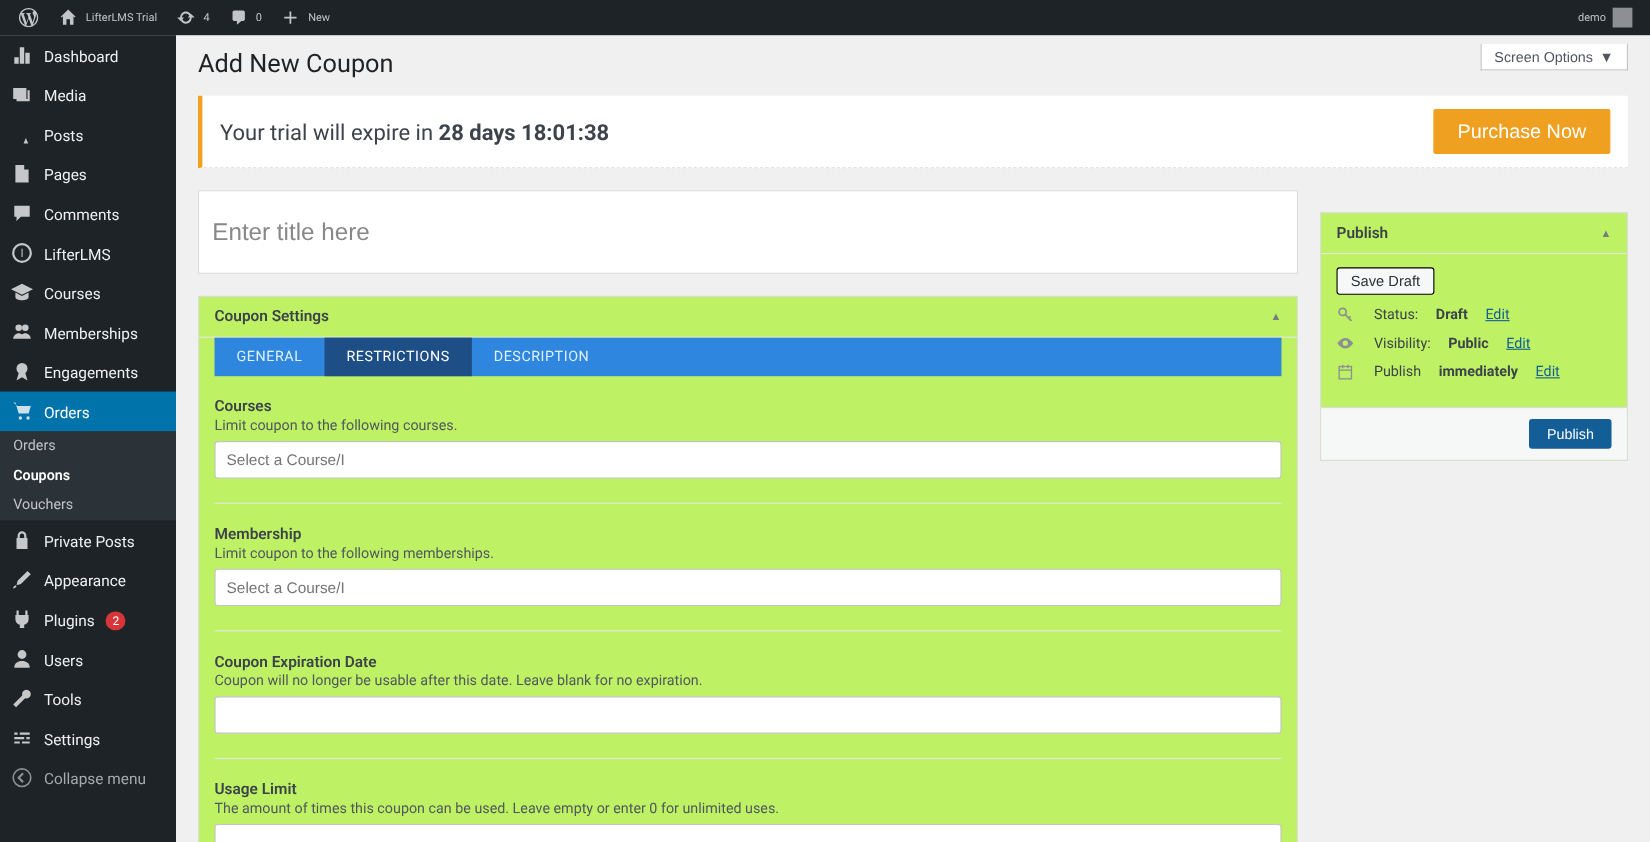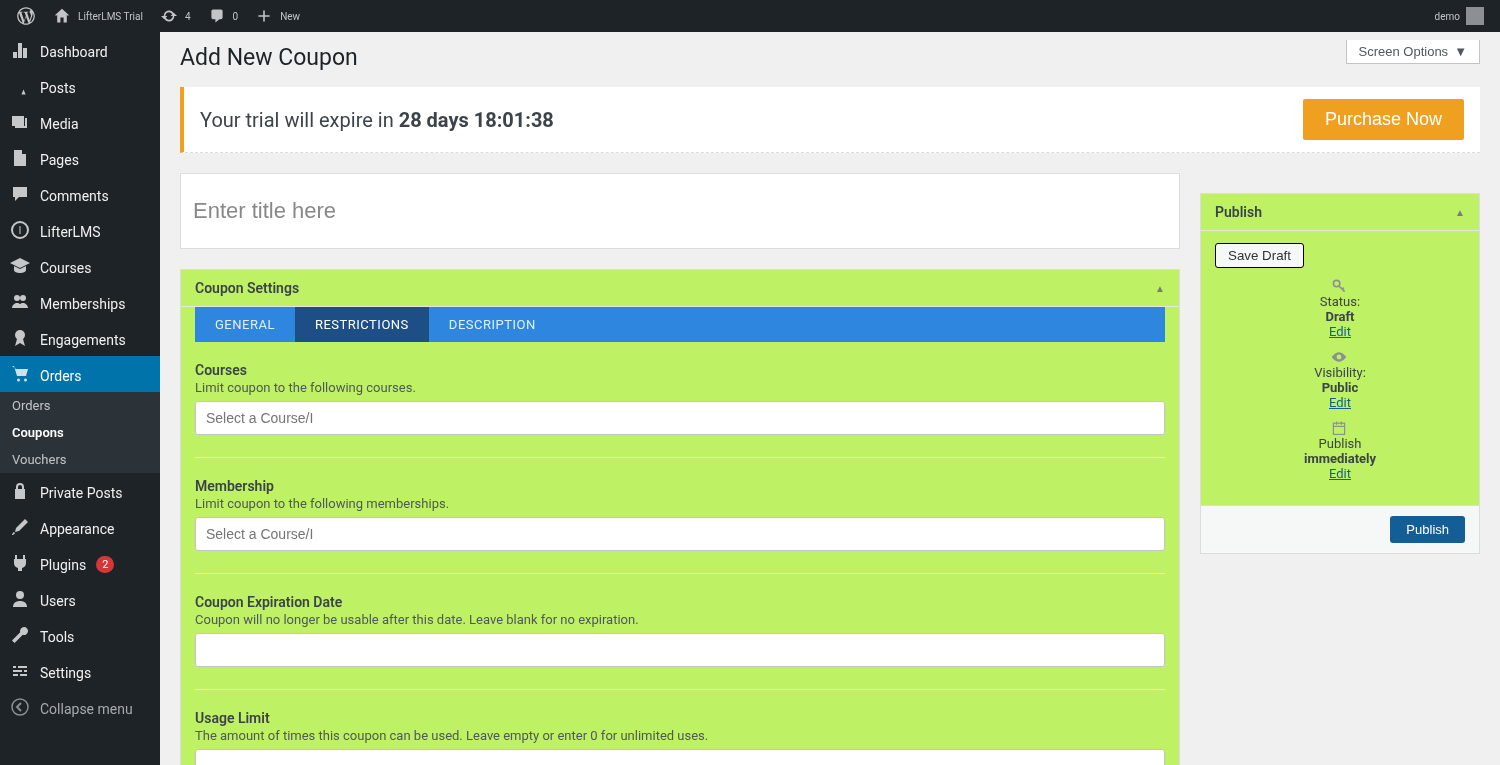--- a/index.html
+++ b/index.html
@@ -53,21 +53,21 @@
 
   .field-group { padding: 20px 14px 0; }
   .field-group .label { font-weight: 600; color:#3c434a; font-size:14px; }
   .field-group .desc { color: #50575e; margin: 2px 0 6px; font-size: 13px; }
   .field-group input.wide { width: 100%; padding: 8px 10px; border: 1px solid #c3c4c7; border-radius: 3px; font-size: 14px; }
   .field-group hr { border: none; border-top: 1px solid #e5e5e5; margin-top: 22px; }
 
   
   .publish-box .inside { padding: 12px 14px 14px; }
   .save-draft { background: #f6f7f7; border: 1px solid #000000; padding: 4px 12px; border-radius: 3px; cursor:pointer; color:#2c3338;}
-  .pub-row { display:flex; align-items:center; gap:0; margin: 10px 0; color:#3c434a; font-size:13px;flex-direction:column; }
+  .pub-row { display:flex; align-items:center; gap:16px; margin: 10px 0; color:#3c434a; font-size:13px; }
   .pub-row .ic { width:18px; color:#8c8f94; display:flex; }
   .pub-row a { color: #135e96; text-decoration: underline; }
   .publish-footer { background:#f6f7f7; border-top:1px solid #dcdcde; padding: 10px 14px; text-align: right; }
   .publish-btn { background: #135e96; color:#fff; border:none; padding:6px 16px; border-radius:3px; cursor:pointer; font-size:13px; }
 
   svg { fill: currentColor; }
 </style>
 </head>
 <body>
 
@@ -128,32 +128,32 @@
       <span class="menu-icon">
           <svg viewBox="0 0 20 20" width="20" height="20">
             <path d="M3 12h4v6H3zm5-9h4v15H8zm5 5h4v10h-4z"></path>
           </svg>
         </span>
       <span>Dashboard</span>
     </div>
     <div class="menu-item">
       <span class="menu-icon">
           <svg viewBox="0 0 20 20" width="20" height="20">
+            <path d="M2 4h12v10H2zm3 12h12V6h-2v8H5z"></path>
+          </svg>
+        </span>
+      <span>Media</span>
+    </div>
+    <div class="menu-item">
+      <span class="menu-icon">
+          <svg viewBox="0 0 20 20" width="20" height="20">
             <path d="M13 2l5 5-8 8-2 5-3-3 5-2 8-8-5-5z" transform="rotate(-45 10 10)"></path>
           </svg>
         </span>
       <span>Posts</span>
-    </div>
-    <div class="menu-item">
-      <span class="menu-icon">
-          <svg viewBox="0 0 20 20" width="20" height="20">
-            <path d="M2 4h12v10H2zm3 12h12V6h-2v8H5z"></path>
-          </svg>
-        </span>
-      <span>Media</span>
     </div>
     <div class="menu-item">
       <span class="menu-icon">
           <svg viewBox="0 0 20 20" width="20" height="20">
             <path d="M4 2h8l4 4v12H4zm8 0v4h4"></path>
           </svg>
         </span>
       <span>Pages</span>
     </div>
     <div class="menu-item">

